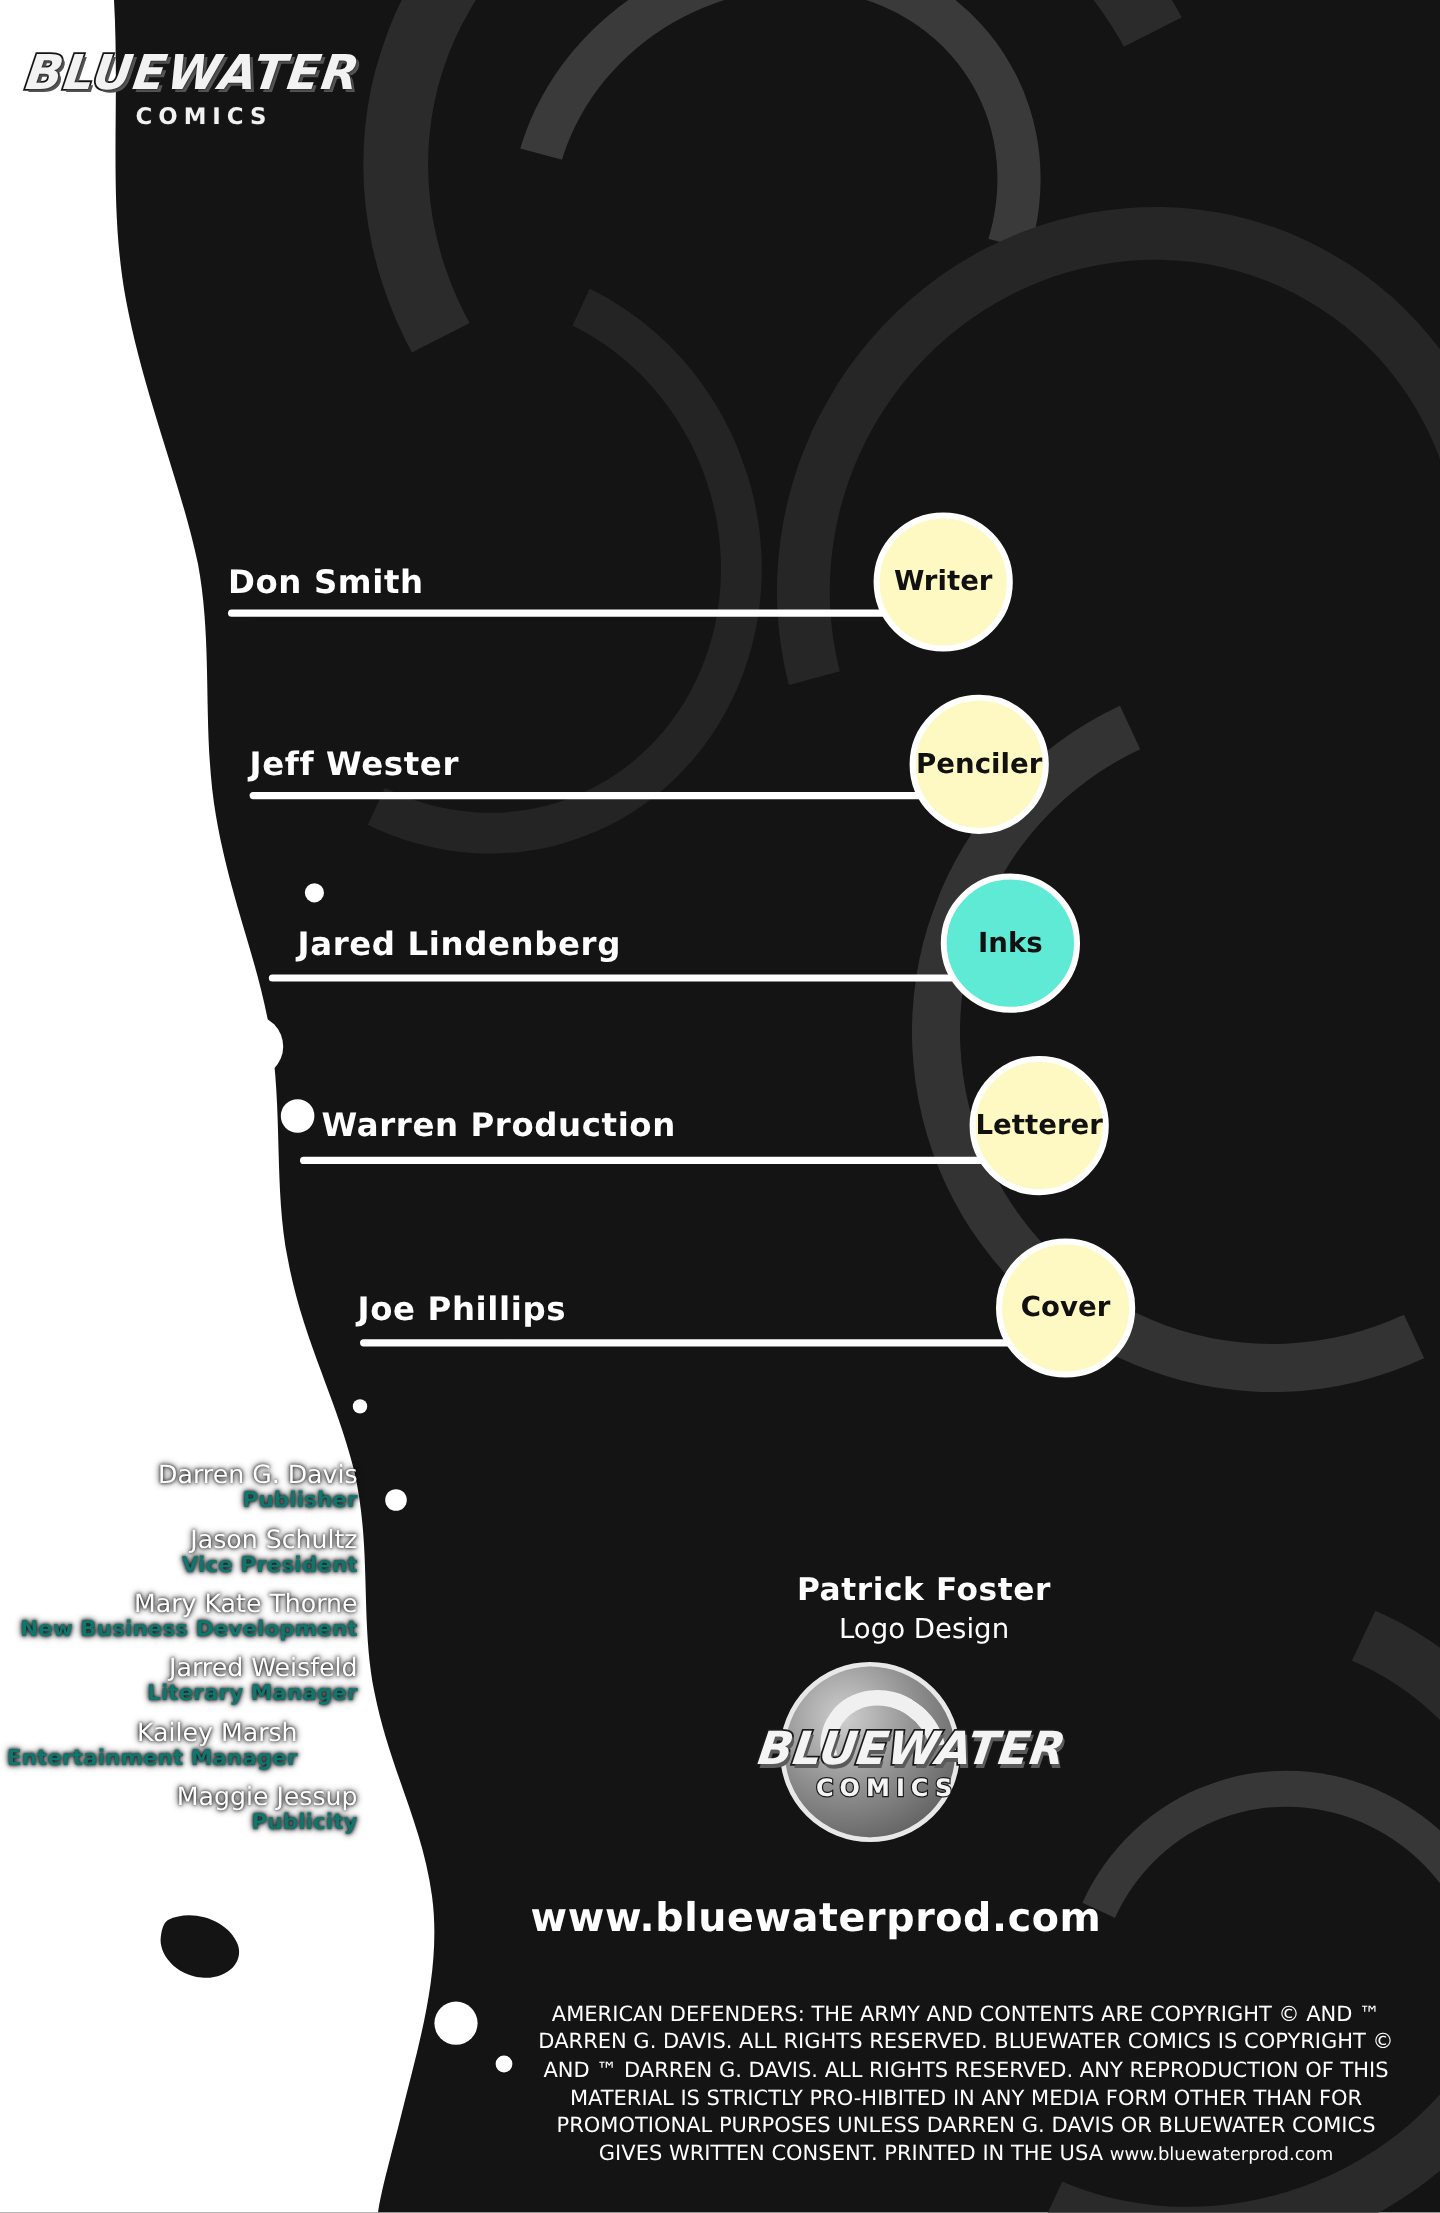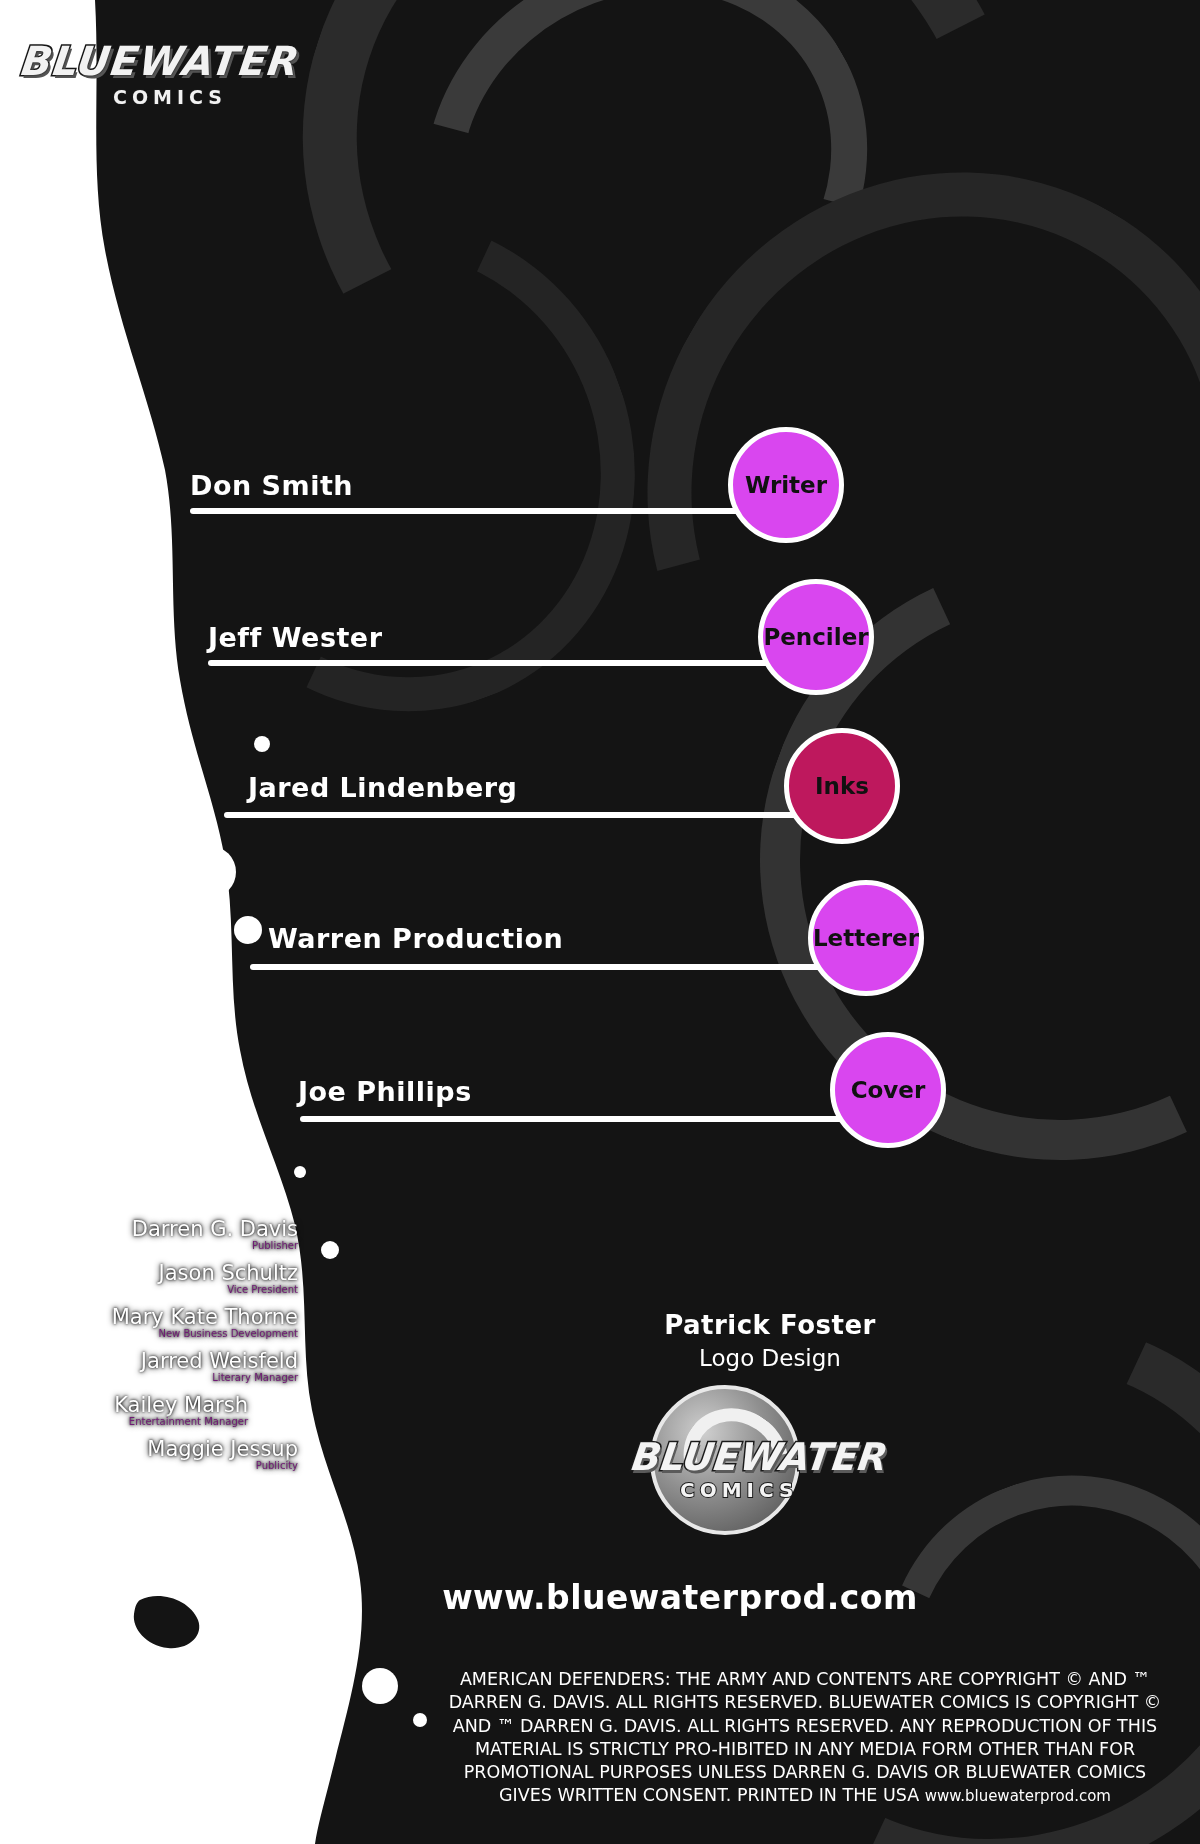--- a/index.html
+++ b/index.html
@@ -162,47 +162,47 @@
   .role-bubble {
     position: absolute;
     border-radius: 50%;
     display: flex;
     align-items: center;
     justify-content: center;
     color: #111111;
     font-weight: bold;
     font-size: 23px;
     border: 5px solid #ffffff;
-    background: #d946ef;
+    background: #fef9c3;
     box-sizing: border-box;
   }
   .role-bubble.grey {
-    background: #be185d;
+    background: #5eead4;
     color: #111111;
   }
 
   
   .staff {
     position: absolute;
     left: 0; top: 1218px;
     width: 360px;
     text-align: right;
   }
   .staff-item { margin-bottom: 10px; padding-right: 62px; }
   .staff-name {
     color: #ffffff;
     font-weight: normal;
     font-size: 21px;
     line-height: 1.05;
     text-shadow: 0 0 6px #000, 0 0 3px #000;
   }
   .staff-role {
-    color: #701a75;
-    font-weight: normal;
-    font-size: 10px;
+    color: #0f766e;
+    font-weight: bold;
+    font-size: 18px;
     line-height: 1.2;
     text-shadow: 0 0 6px #000, 0 0 3px #000;
   }
 
   
   .sec-credits {
     position: absolute;
     top: 1310px; left: 400px;
     width: 740px;
     display: flex;

